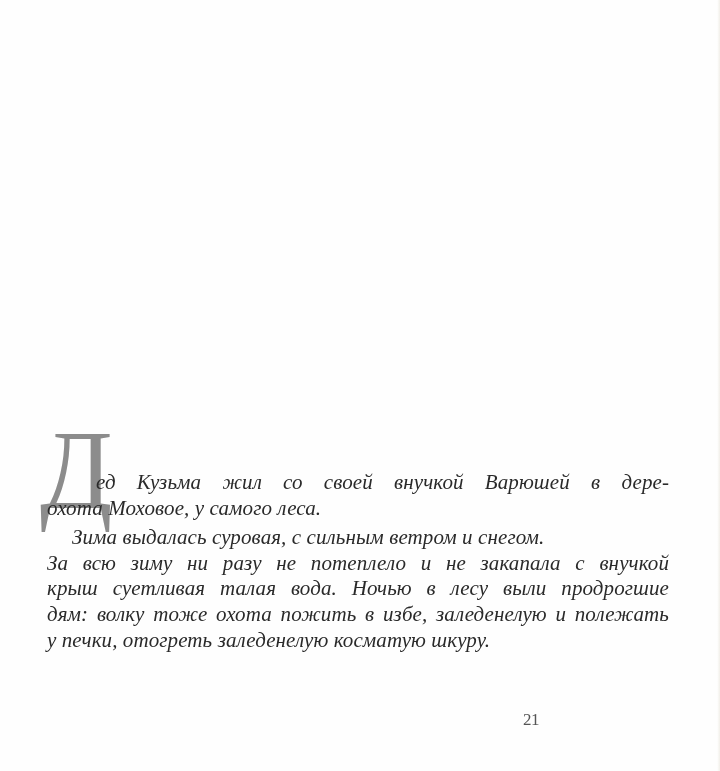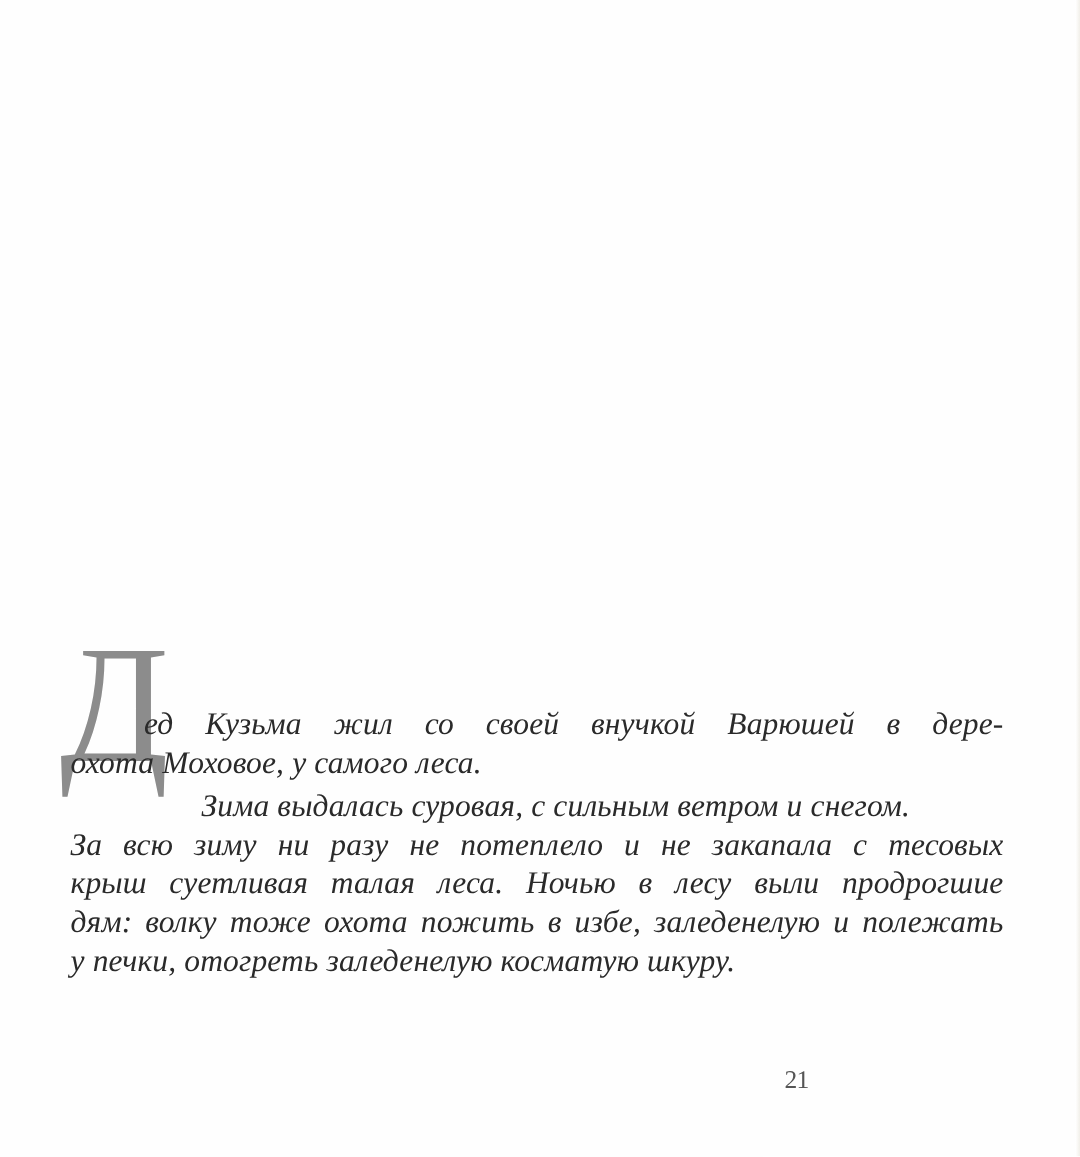--- a/index.html
+++ b/index.html
@@ -74,21 +74,21 @@
 <body>
 
 <div class="page">
   <div class="page-edge"></div>
 
   <div class="drop-cap">Д</div>
 
   <div class="text-block">
     <span class="line justify first-line">ед Кузьма жил со своей внучкой Варюшей в дере-</span>
     <span class="line">охота Моховое, у самого леса.</span>
-    <span class="line indent" style="margin-top:4px;text-align:center;">Зима выдалась суровая, с сильным ветром и снегом.</span>
-    <span class="line justify">За всю зиму ни разу не потеплело и не закапала с тесовых</span>
-    <span class="line justify">крыш суетливая талая леса. Ночью в лесу выли продрогшие</span>
+    <span class="line indent" style="margin-top:4px;">Зима выдалась суровая, с сильным ветром и снегом.</span>
+    <span class="line justify">За всю зиму ни разу не потеплело и не закапала с внучкой</span>
+    <span class="line justify">крыш суетливая талая вода. Ночью в лесу выли продрогшие</span>
     <span class="line justify">дям: волку тоже охота пожить в избе, заледенелую и полежать</span>
     <span class="line">у печки, отогреть заледенелую косматую шкуру.</span>
   </div>
 
   <div class="page-number">21</div>
 </div>
 
 </body></html>

